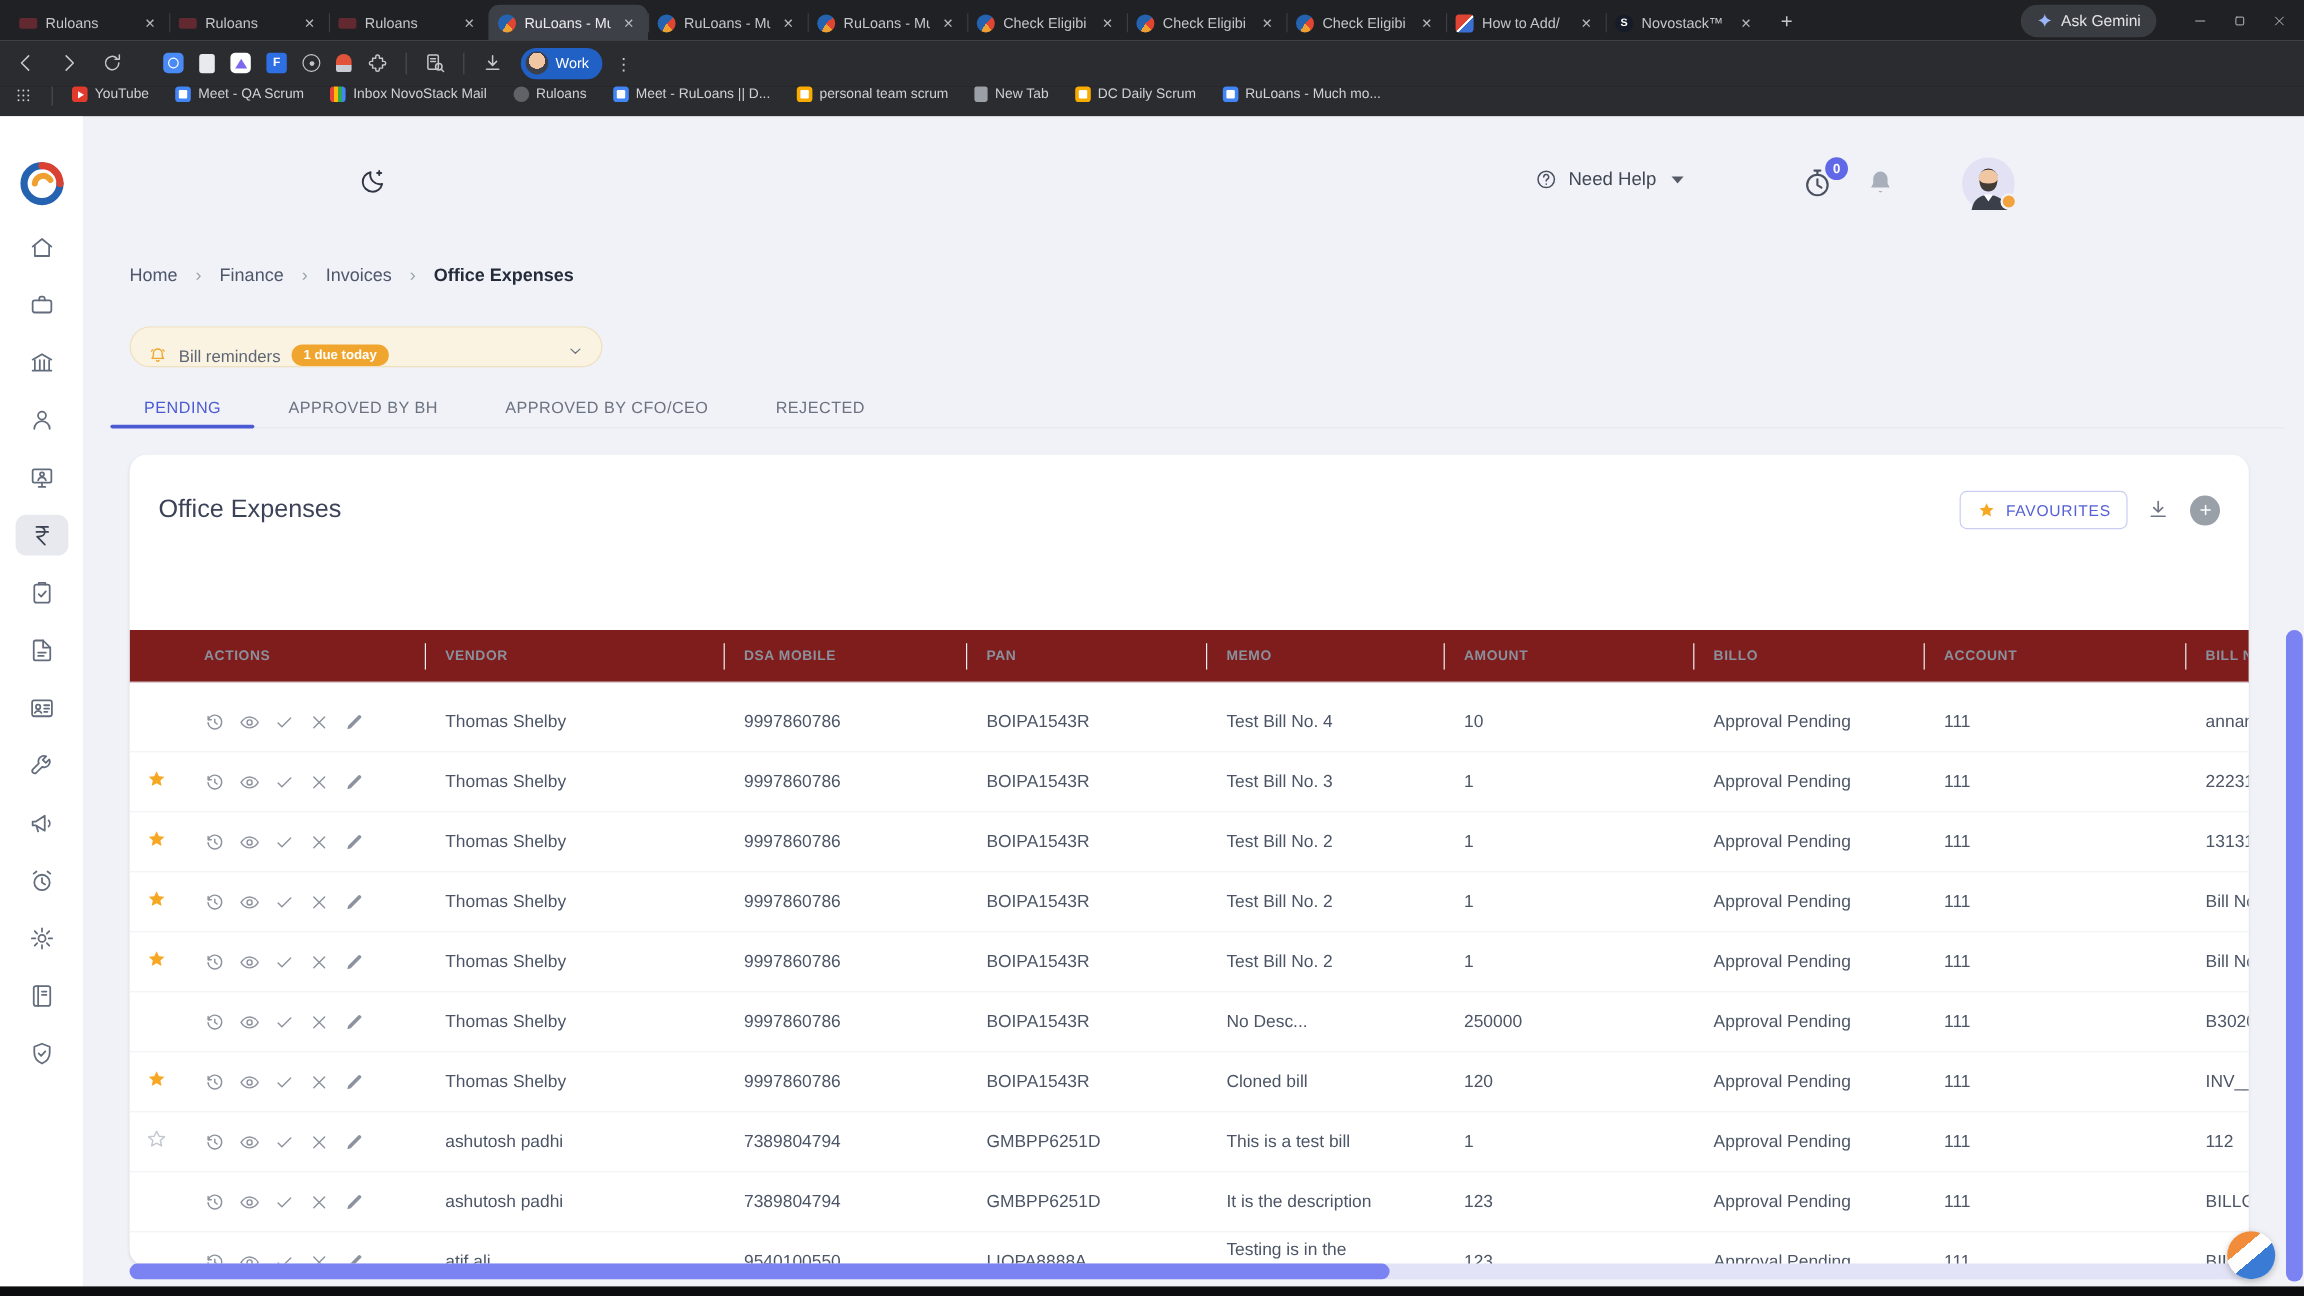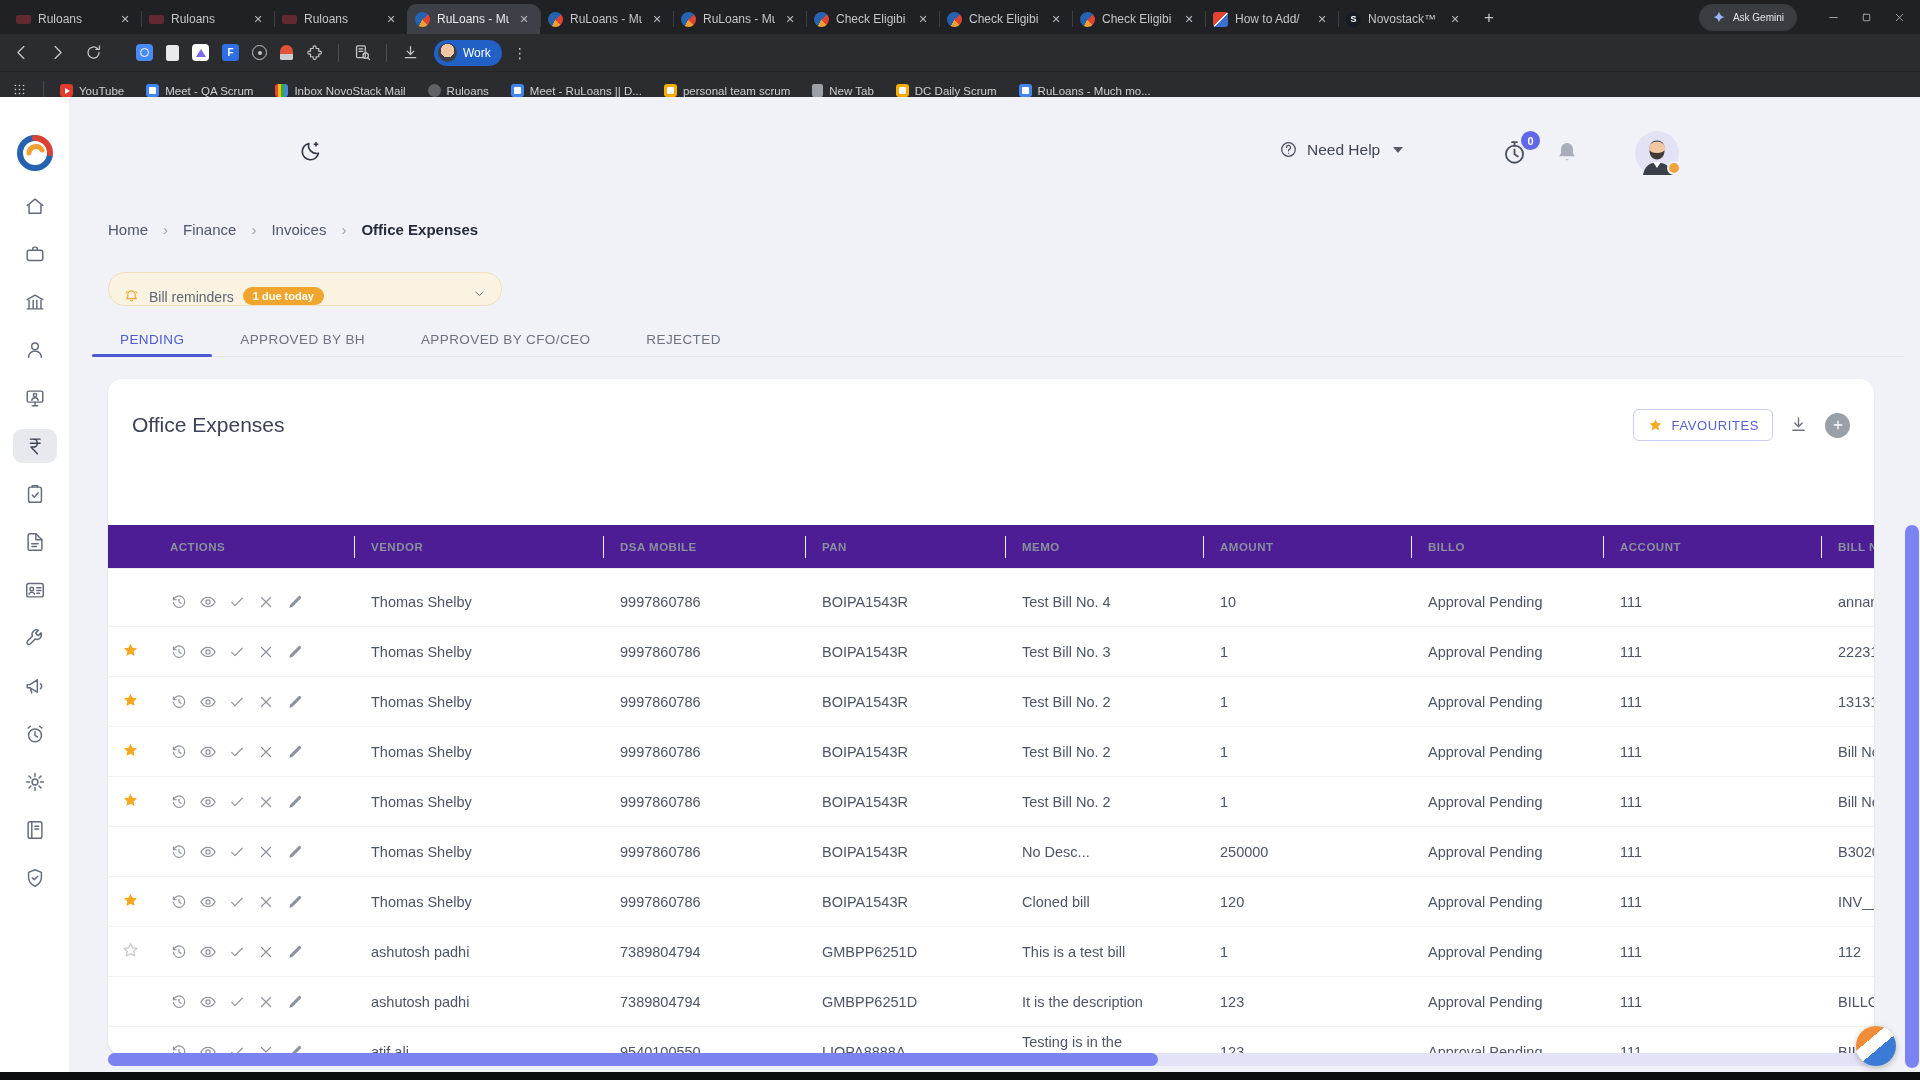--- a/index.html
+++ b/index.html
@@ -13,21 +13,21 @@
   .tab.active{background:#3d4046;color:#e9eaee}
   .tab .t-title{flex:1;overflow:hidden;white-space:nowrap}
   .tab .t-close{flex:none;width:16px;height:16px;display:flex;align-items:center;justify-content:center;color:#b7babf;font-size:11px}
   .favicon{width:15px;height:15px;flex:none;display:flex;align-items:center;justify-content:center;font-size:9px;font-weight:bold}
   .fav-ruloans{background:conic-gradient(from 210deg,#2563b0 0 55%,#e04432 55% 80%,#f0a030 80% 100%);border-radius:50%}
   .fav-ruloans-text{width:15px;height:9px;background:#6e2a33;border-radius:2px;opacity:.85;align-self:center}
   .fav-howto{background:linear-gradient(135deg,#e04432 0 48%,#fff 48% 56%,#3b6fd4 56% 100%);border-radius:3px}
   .fav-novostack{background:#151c28;border-radius:50%;color:#fff}
   .newtab-btn{width:28px;height:28px;margin:0 0 2px 4px;color:#c3c6ca;font-size:17px;display:flex;align-items:center;justify-content:center;border-radius:50%}
   .strip-right{margin-left:auto;display:flex;align-items:center;gap:14px;padding-right:14px;height:34px}
-  .gemini{display:flex;align-items:center;gap:7px;background:#393c41;color:#e4e5e8;font-size:10px;height:27px;padding:0 13px;border-radius:14px}
+  .gemini{display:flex;align-items:center;gap:7px;background:#393c41;color:#e4e5e8;font-size:13px;height:27px;padding:0 13px;border-radius:14px}
   .gemini .ic{width:14px;height:14px;color:#9ab4f8}
   .winctl{display:flex;align-items:center;gap:20px;color:#c6c9cd;margin-left:16px}
   .winctl .ic{width:13px;height:13px;stroke-width:1.4}
 
   .toolbar{height:37px;background:#2a2c30;display:flex;align-items:center;padding:0 12px}
   .nav-ic{width:19px;height:19px;color:#c6c9cd;margin-right:17px;flex:none}
   .url-pill{width:1290px;height:28px;background:#1d1f22;border-radius:14px;display:flex;align-items:center;padding:0 13px;margin-left:4px}
   .url-pill .ic{width:15px;height:15px;color:#bdc1c6;flex:none}
   .url-text{color:#e8eaed;font-size:13.5px;margin-left:11px;flex:1}
   .ext-cluster{display:flex;align-items:center;gap:13px;margin-left:16px}
@@ -36,21 +36,21 @@
   .ext-page{background:#e8eaed;border-radius:2.5px;width:13px;height:16px}
   .ext-clickup{background:#fff;border-radius:4px}.ext-clickup::after{content:"";width:0;height:0;border-left:5px solid transparent;border-right:5px solid transparent;border-bottom:8px solid #7b68ee}
   .ext-f{background:#2f6fe4;border-radius:3px;color:#fff;font-size:10px;font-weight:bold}
   .ext-ring{border:1.8px solid #c3c6ca;border-radius:50%;width:15px;height:15px}.ext-ring::after{content:"";width:4px;height:4px;background:#c3c6ca;border-radius:50%}
   .ext-magnet{background:linear-gradient(180deg,#e2543a 0 60%,#c9cdd3 60% 100%);border-radius:7px 7px 2px 2px;width:13px;height:15px}
   .tb-sep{width:1px;height:18px;background:#4a4d52;margin:0 14px}
   .profile-chip{display:flex;align-items:center;gap:6px;background:#2160c4;height:26px;border-radius:13px;padding:0 11px 0 4px;color:#fff;font-size:12px;margin:0 10px 0 14px}
   .profile-chip .pav{width:19px;height:19px;border-radius:50%;background:radial-gradient(circle at 50% 40%,#f1c7a3 0 45%,#3a3f4a 46% 100%)}
   .dots{color:#c6c9cd;font-size:14px;letter-spacing:0;width:16px;text-align:center}
 
-  .bookmarks{height:26px;background:#2a2c30;display:flex;align-items:flex-end;padding:0 12px;font-size:11.5px;color:#cfd1d4;gap:22px;border-top:1px solid #232529}
+  .bookmarks{height:26px;background:#2a2c30;display:flex;align-items:flex-start;padding:0 12px;font-size:11.5px;color:#cfd1d4;gap:22px;border-top:1px solid #232529}
   .bm{display:flex;align-items:center;gap:6px;white-space:nowrap}
   .bm-ic{width:13px;height:13px;flex:none;border-radius:3px;position:relative}
   .bm-youtube{background:#e23b2e}.bm-youtube::after{content:"";position:absolute;left:4.5px;top:3.5px;border-left:5px solid #fff;border-top:3px solid transparent;border-bottom:3px solid transparent}
   .bm-calendar{background:#4285f4}.bm-calendar::after{content:"";position:absolute;inset:3px;background:#fff;border-radius:1px}
   .bm-calendar-orange{background:#f9ab00}.bm-calendar-orange::after{content:"";position:absolute;inset:3px;background:#fff;border-radius:1px}
   .bm-mail{background:linear-gradient(90deg,#ea4335 0 25%,#fbbc04 25% 50%,#34a853 50% 75%,#4285f4 75% 100%)}
   .bm-globe{background:#5f6368;border-radius:50%}
   .bm-page{background:#9aa0a6;border-radius:2px;width:11px}
   .bm-sep{width:1px;height:16px;background:#4a4d52;margin:0 -6px}
   .apps-grid{width:15px;height:15px;color:#cfd1d4}
@@ -102,21 +102,21 @@
   .card-head{display:flex;align-items:center;padding:30px 24px 0 24px}
   .card-title{font-size:21px;color:#3c4257;font-weight:500}
   .head-right{margin-left:auto;display:flex;align-items:center;gap:15px}
   .fav-btn{display:flex;align-items:center;gap:8px;border:1px solid #c9cdf2;border-radius:6px;height:32px;padding:0 13px;color:#5560d6;font-size:13px;letter-spacing:.6px;background:#fff}
   .fav-btn .ic{width:17px;height:17px;color:#f7a823}
   .dl-btn{width:22px;height:22px;color:#6f7683}
   .dl-btn .ic{width:21px;height:21px}
   .add-btn{width:25px;height:25px;border-radius:50%;background:#9aa0a8;color:#fff;display:flex;align-items:center;justify-content:center}
   .add-btn .ic{width:14px;height:14px;stroke-width:2.2}
 
-  .thead{position:absolute;top:146px;left:0;right:0;height:44px;display:flex;align-items:center;background:#4c1d95;border-bottom:1px solid #ececf0}
+  .thead{position:absolute;top:146px;left:0;right:0;height:44px;display:flex;align-items:center;background:#7f1d1d;border-bottom:1px solid #ececf0}
   .th{font-size:11.5px;color:#8a919c;letter-spacing:.5px;font-weight:bold;height:22px;line-height:22px;border-right:1px solid #eef0f3;overflow:hidden;white-space:nowrap}
   .th:last-child,.th.c-star{border-right:none}
   .tbody{position:absolute;top:198px;left:0;right:0}
   .trow{display:flex;align-items:center;height:50px;border-bottom:1px solid #f1f2f4}
   .td{font-size:14.5px;color:#4b5566;overflow:hidden;white-space:nowrap}
   .c-star{width:42px;padding-left:13px;flex:none}
   .c-act{width:205px;padding-left:20px;flex:none}
   .c-vendor{width:249px;padding-left:16px;flex:none}
   .c-dsa{width:202px;padding-left:16px;flex:none}
   .c-pan{width:200px;padding-left:16px;flex:none}

